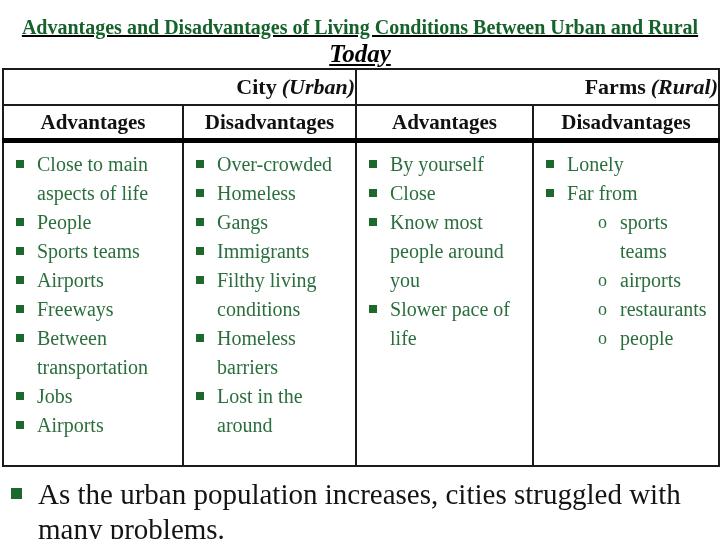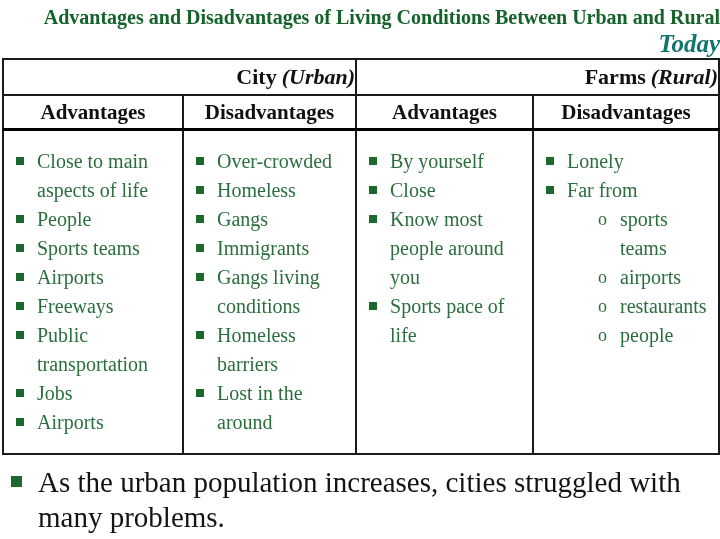--- a/index.html
+++ b/index.html
@@ -4,28 +4,28 @@
 <style>
   html,body{margin:0;padding:0;}
   body{
     width:720px;height:539px;
     background:#ffffff;
     font-family:"Liberation Serif", serif;
     overflow:hidden;
     position:relative;
   }
   
-  .title-block{padding-top:5px;text-align:right;}
+  .title-block{padding-top:15px;text-align:center;text-decoration:underline;}
   .title-line1{
     font-size:20px;font-weight:bold;line-height:24px;
     color:#15632a;letter-spacing:0px;
   }
   .title-line2{
     font-size:25px;font-weight:bold;font-style:italic;line-height:29px;
-    color:#0f766e;
+    color:#000000;
   }
   
   table.cmp{
     border-collapse:collapse;table-layout:fixed;
     width:716px;margin-left:2px;margin-top:0px;
   }
   table.cmp col.c1{width:180px;}
   table.cmp col.c2{width:173px;}
   table.cmp col.c3{width:177px;}
   table.cmp col.c4{width:186px;}
@@ -35,27 +35,27 @@
     vertical-align:top;
   }
   tr.group-row th{
     height:34px;text-align:right;vertical-align:middle;
     font-size:22px;font-weight:bold;color:#111;
   }
   tr.group-row .paren{font-style:italic;margin-left:5px;}
   tr.colhead-row th{
     height:32px;text-align:center;vertical-align:middle;
     font-size:21px;font-weight:bold;color:#111;
-    border-bottom:3px solid #000000;
+    border-bottom:5px solid #000000;
     margin-left:32px;
   }
   tr.body-row td{height:322px;}
   
   ul.blist{
-    list-style:none;margin:0;padding:16px 4px 0 8px;
+    list-style:none;margin:0;padding:7px 4px 0 8px;
   }
   ul.blist li{
     position:relative;
     padding-left:25px;
     font-size:20px;line-height:29px;
     color:#2b6e3d;
     margin:0;
   }
   ul.blist li::before{
     content:"";
@@ -124,42 +124,42 @@
     <th>Disadvantages</th>
   </tr>
   <tr class="body-row">
     <td>
       <ul class="blist">
         <li>Close to main aspects of life</li>
         <li>People</li>
         <li>Sports teams</li>
         <li>Airports</li>
         <li>Freeways</li>
-        <li>Public transportation</li>
+        <li>Between transportation</li>
         <li>Jobs</li>
         <li>Airports</li>
       </ul>
     </td>
     <td>
       <ul class="blist">
         <li>Over-crowded</li>
         <li>Homeless</li>
         <li>Gangs</li>
         <li>Immigrants</li>
-        <li>Gangs living conditions</li>
+        <li>Filthy living conditions</li>
         <li>Homeless barriers</li>
         <li>Lost in the around</li>
       </ul>
     </td>
     <td>
       <ul class="blist">
         <li>By yourself</li>
         <li>Close</li>
         <li>Know most people around you</li>
-        <li>Sports pace of life</li>
+        <li>Slower pace of life</li>
       </ul>
     </td>
     <td>
       <ul class="blist">
         <li>Lonely</li>
         <li>Far from</li>
       </ul>
       <ul class="sublist">
         <li>sports teams</li>
         <li>airports</li>

